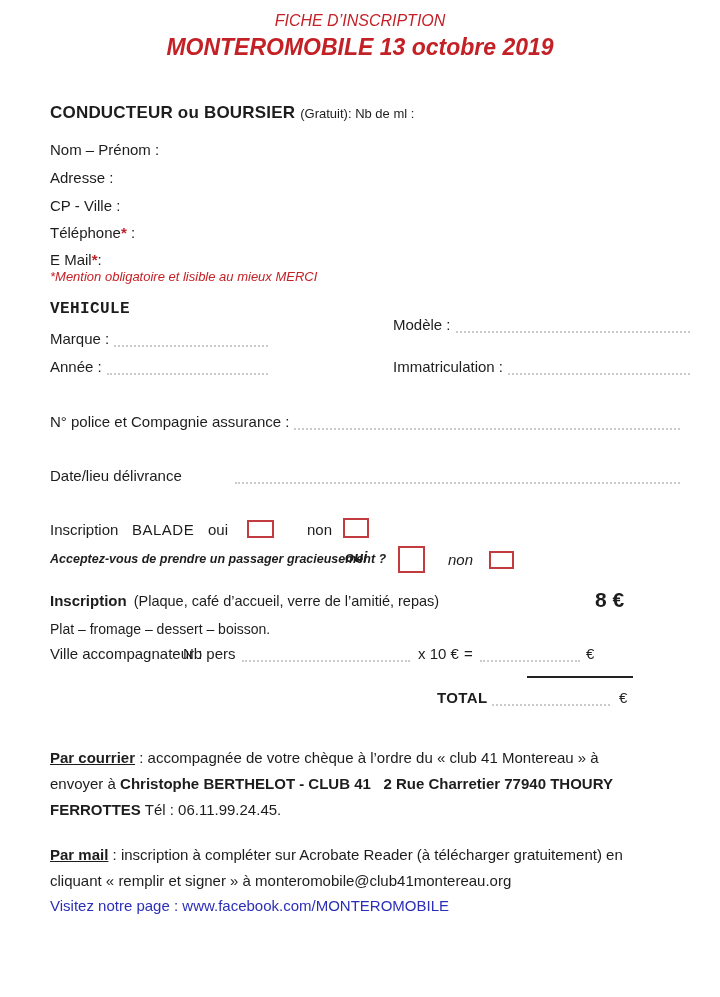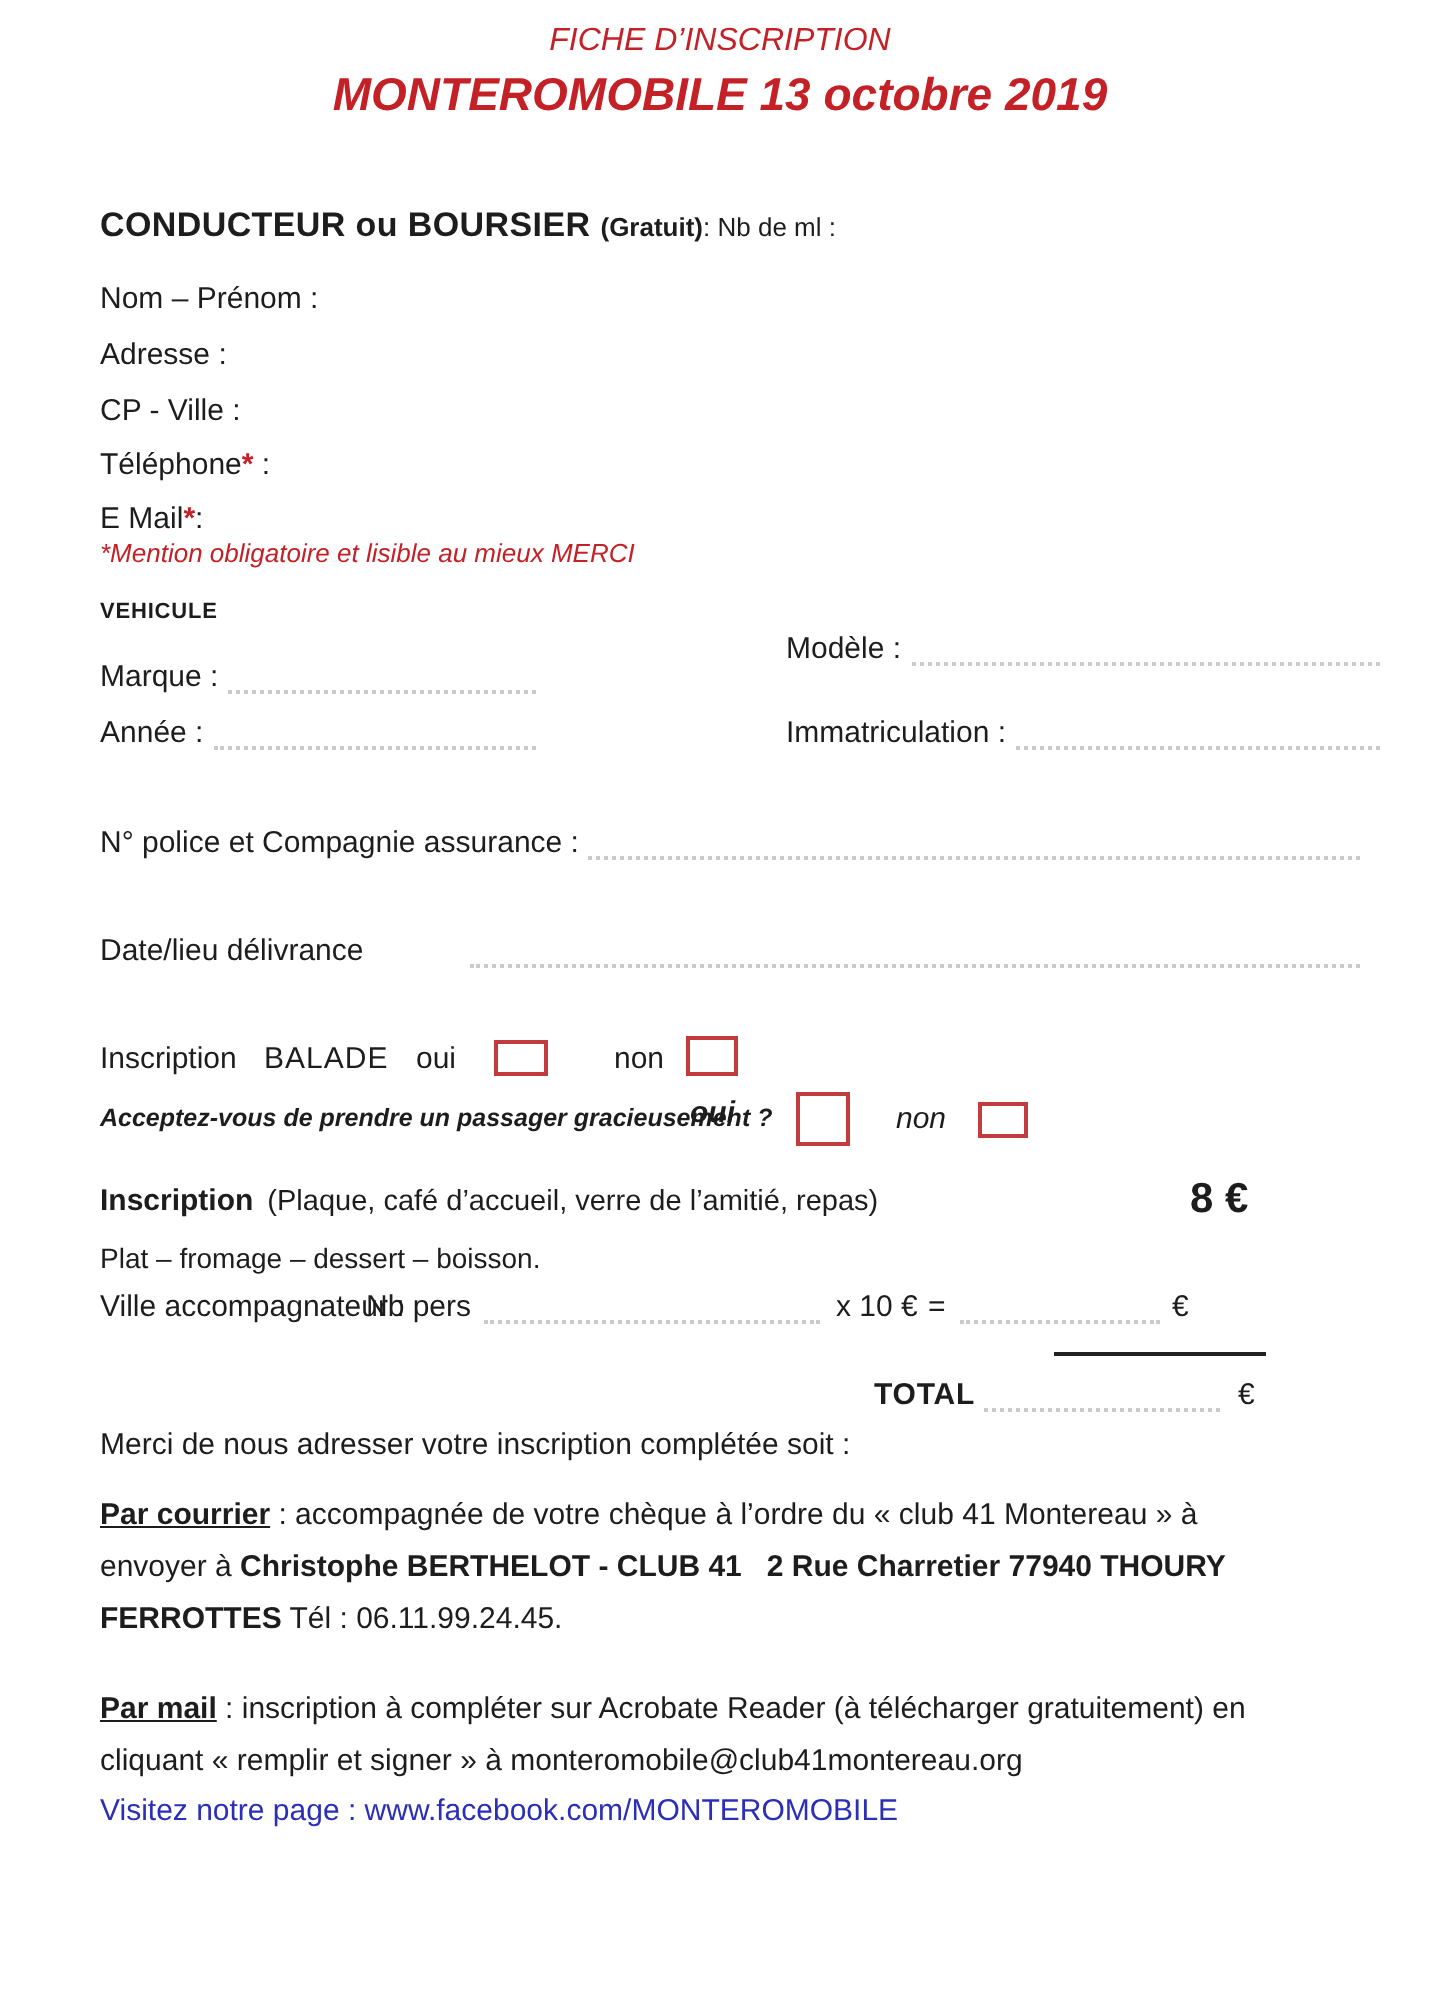--- a/index.html
+++ b/index.html
@@ -16,29 +16,29 @@
 
   
   .hdr1{top:12px;left:0;width:100%;text-align:center;font-style:italic;font-size:16px;color:var(--red,#C42127);}
   .hdr2{top:34px;left:0;width:100%;text-align:center;font-style:italic;font-weight:bold;font-size:23px;color:var(--red,#C42127);}
   .hdr3{top:69px;left:0;width:100%;text-align:center;font-style:italic;font-size:15px;color:var(--red,#C42127);}
   .hdr3 .deadline{font-weight:bold;font-size:19px;margin-left:7px;}
 
   
   .sec-row{top:103px;left:50px;}
   .sec-title{font-weight:bold;font-size:17px;letter-spacing:.2px;}
-  .sec-sub-b{font-size:13px;font-weight:bold;margin-left:5px;}
+  .sec-sub-b{font-size:13px;font-weight:normal;margin-left:5px;}
   .sec-sub{font-size:13px;}
   .field{left:50px;}
   .f-nom{top:141px;} .f-adr{top:169px;} .f-cp{top:197px;} .f-tel{top:224px;} .f-mail{top:251px;}
   .ast{font-weight:bold;}
   .note{top:269px;left:50px;font-size:13px;font-style:italic;color:var(--red,#C42127);}
 
   
-  .veh-title{top:300px;left:50px;font-weight:bold;font-size:11px;letter-spacing:.4px;}
+  .veh-title{top:300px;left:50px;font-weight:bold;font-size:16px;letter-spacing:.4px;font-family:Liberation Mono, monospace;}
   .line-row{display:flex;align-items:flex-end;}
   .lbl{margin-right:5px;white-space:nowrap;}
   .dots{flex:1;border-bottom:2px dotted #cbcbcb;height:13px;}
   .hdots{position:absolute;border-bottom:2px dotted #cbcbcb;height:0;top:15px;}
   .r-marque{top:330px;left:50px;width:218px;}
   .r-modele{top:316px;left:393px;width:297px;}
   .r-annee{top:358px;left:50px;width:218px;}
   .r-immat{top:358px;left:393px;width:297px;}
   .r-police{top:413px;left:50px;width:630px;}
   .r-permis{top:440px;left:50px;width:630px;}
@@ -165,18 +165,17 @@
     <span class="hdots rp-dots2"></span>
     <span class="rp-eur">€</span>
   </div>
   <div class="abs total-rule"></div>
   <div class="abs total-row">
     <span class="tt-lbl">TOTAL</span>
     <span class="hdots tt-dots"></span>
     <span class="tt-eur">€</span>
   </div>
 
-  <div class="abs merci">Merci de nous adresser votre inscription complétée soit :</div>
   <div class="abs courrier"><span class="ul-bold">Par courrier</span><span class="pre"> : accompagnée de votre chèque à l’ordre du « club 41 Montereau » à envoyer à </span><span class="b pre">Christophe BERTHELOT - CLUB 41   2 Rue Charretier 77940 THOURY FERROTTES</span><span class="pre"> Tél : 06.11.99.24.45.</span></div>
   <div class="abs mail"><span class="ul-bold">Par mail</span><span class="pre"> : inscription à compléter sur Acrobate Reader (à télécharger gratuitement) en cliquant « remplir et signer » à monteromobile@club41montereau.org</span></div>
   <div class="abs fb">Visitez notre page : www.facebook.com/MONTEROMOBILE</div>
 
 </div>
 
 </body></html>

